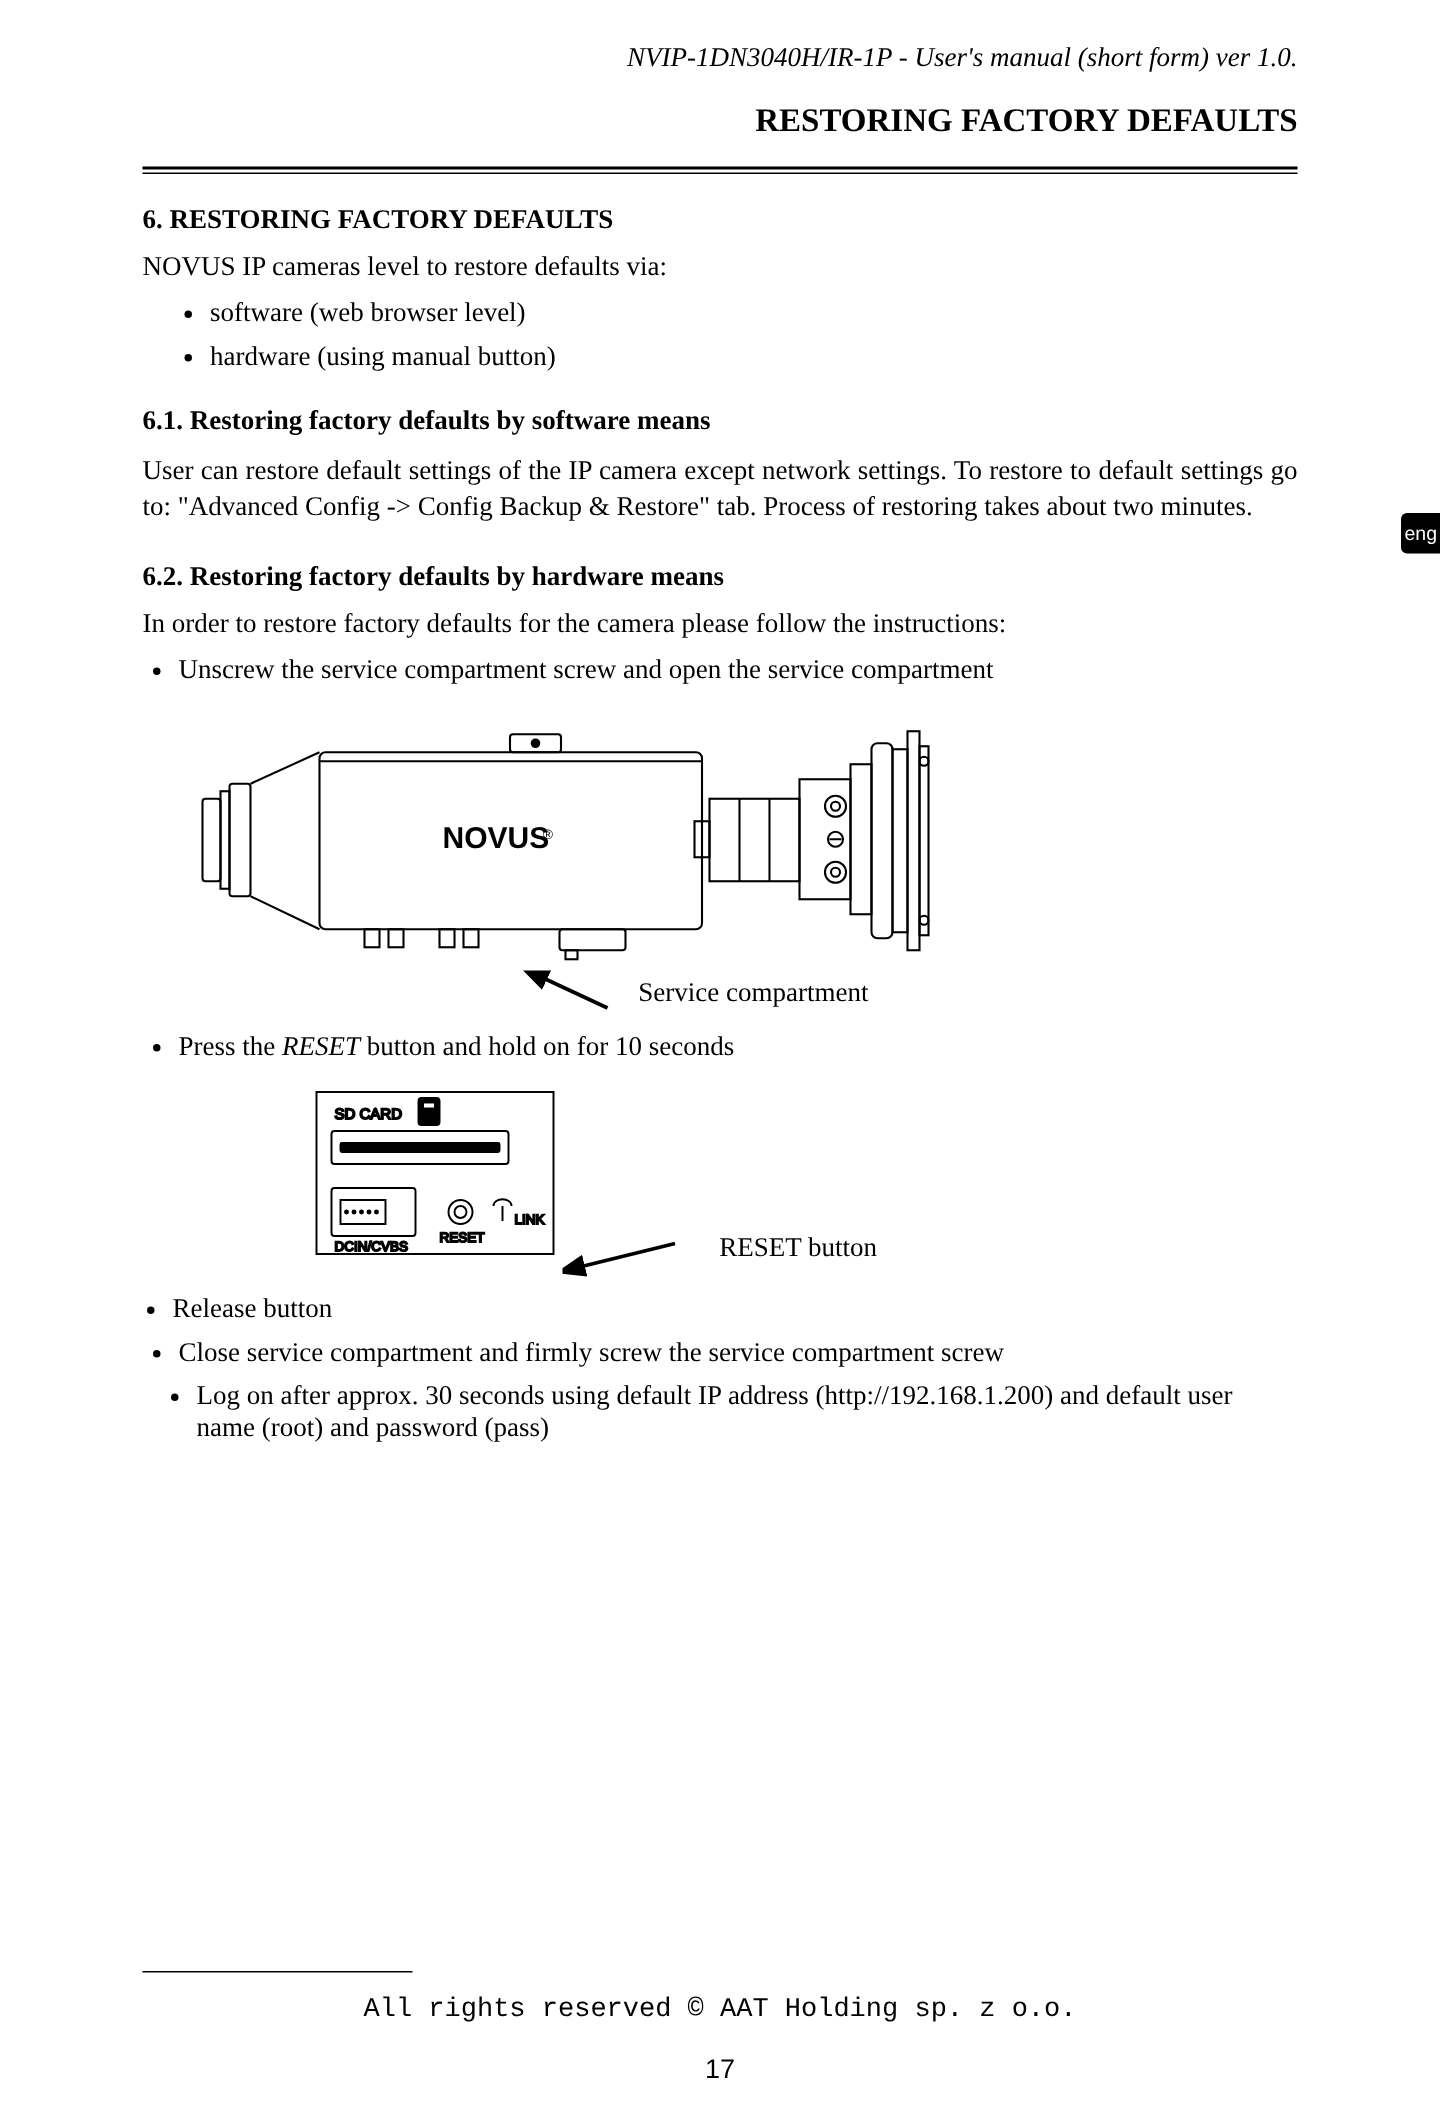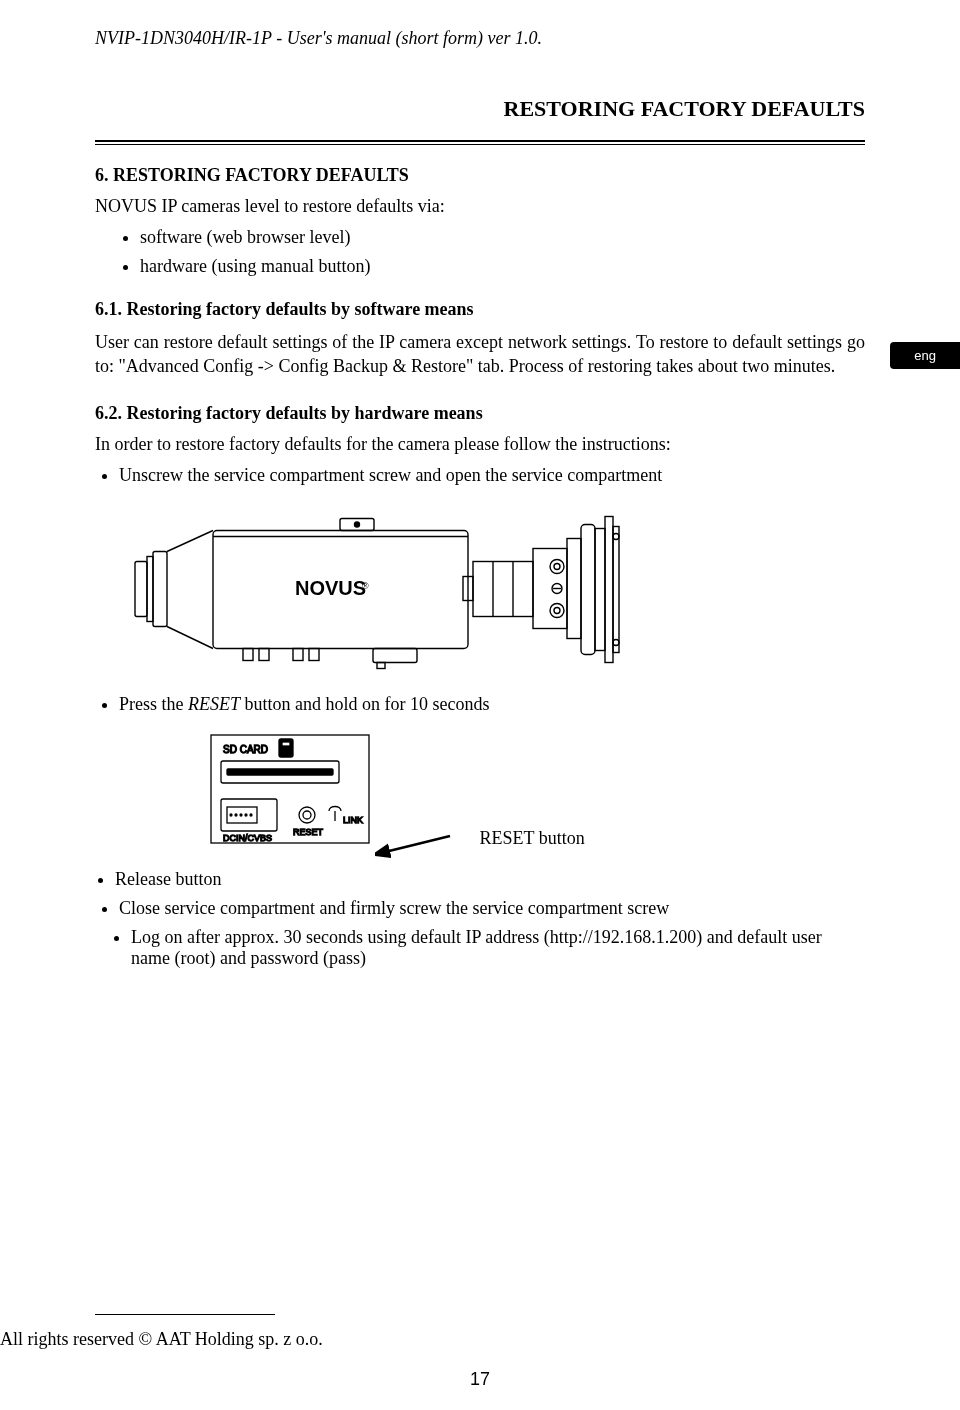--- a/index.html
+++ b/index.html
@@ -8,23 +8,23 @@
     height: 1410px;
     font-family: "Times New Roman", Times, serif;
     font-size: 18px;
     color: #000;
     background: #fff;
     position: relative;
     padding: 28px 95px 0 95px;
   }
   .header-title {
     font-style: italic;
-    text-align: left;
-    font-size: 18px;
-    margin-bottom: 47px;
+    text-align: right;
+    font-size: 18px;
+    margin-bottom: 18px;
   }
   .page-heading {
     text-align: right;
     font-weight: bold;
     font-size: 22px;
     margin-bottom: 18px;
   }
   .double-rule {
     border-top: 2px solid #000;
     border-bottom: 1px solid #000;
@@ -52,21 +52,21 @@
     line-height: 1.35;
   }
   .lang-tab {
     position: absolute;
     right: 0;
     top: 342px;
     background: #000;
     color: #fff;
     font-family: Arial, sans-serif;
     font-size: 13px;
-    padding: 6px 24px;
+    padding: 6px 2px;
     border-radius: 4px 0 0 4px;
   }
   .instr-list {
     list-style: disc;
     margin-left: 24px;
   }
   .instr-list li { margin: 8px 0; }
 
   .diagram-wrap { margin: 18px 0 10px 30px; }
   .camera-svg { width: 580px; height: 180px; display: block; }
@@ -81,22 +81,22 @@
   .footer-rule {
     position: absolute;
     left: 95px; width: 180px;
     bottom: 95px;
     border-top: 1.5px solid #000;
   }
   .footer-text {
     position: absolute;
     left: 0; right: 0;
     bottom: 60px;
-    text-align: left;
-    font-family: Liberation Serif, serif;
+    text-align: center;
+    font-family: Liberation Mono, monospace;
     font-size: 18px;
   }
   .page-num {
     position: absolute;
     left: 0; right: 0;
     bottom: 20px;
     text-align: center;
     font-family: Liberation Sans, sans-serif;
     font-size: 18px;
   }
@@ -175,20 +175,31 @@
       <rect x="168" y="142" width="10" height="12"></rect>
         <rect x="184" y="142" width="10" height="12"></rect>
 
       <rect x="248" y="142" width="44" height="14" rx="2"></rect>
       <rect x="252" y="156" width="8" height="6"></rect>
 
     </g>
     <text x="170" y="88" font-family="Arial" font-weight="900" font-size="20" fill="#000">NOVUS</text>
     <text x="237" y="82" font-family="Arial" font-size="9" fill="#000">®</text>
   </svg>
+  <div class="callout-row">
+    <svg width="70" height="30" class="callout-arrow">
+      <defs>
+          <marker id="ah1" markerWidth="10" markerHeight="10" refX="2" refY="3" orient="auto">
+        <path d="M0,0 L0,6 L8,3 z" fill="#000"></path>
+          </marker>
+        </defs>
+      <line x1="60" y1="25" x2="15" y2="4" stroke="#000" stroke-width="2.5" marker-end="url(#ah1)"></line>
+    </svg>
+    <span class="callout-text">Service compartment</span>
+  </div>
 </div>
 
 <ul class="instr-list">
   <li>
     <span>Press the </span><span class="italic">RESET</span><span>  button and hold on for 10 seconds</span>
   </li>
 </ul>
 
 <div class="reset-wrap">
   <svg class="reset-svg" viewBox="0 0 170 120">

